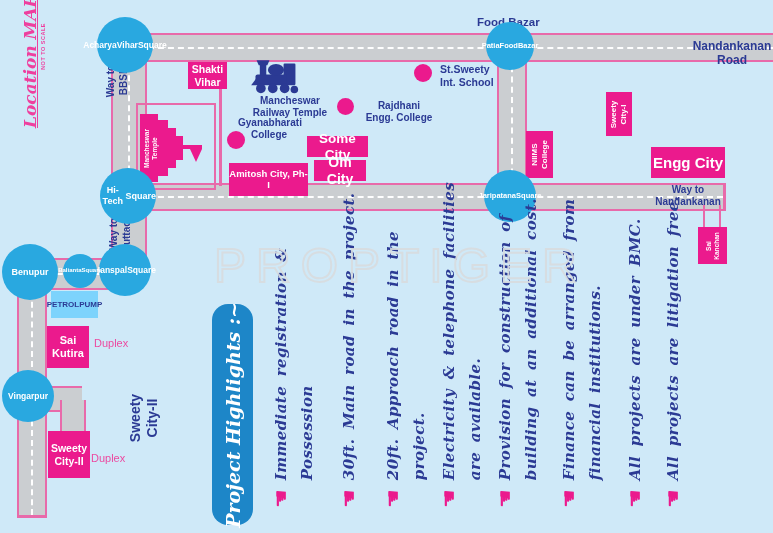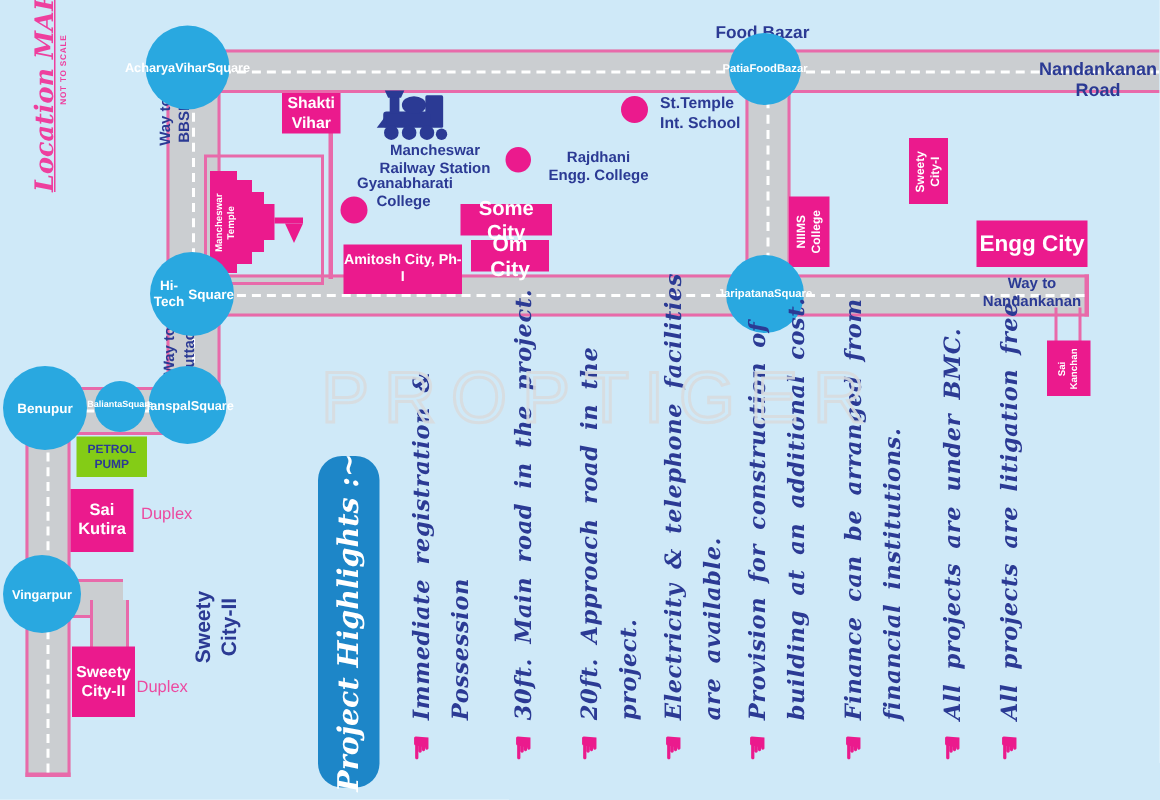--- a/index.html
+++ b/index.html
@@ -14,22 +14,22 @@
   .road-v::after{content:"";position:absolute;top:0;bottom:0;left:50%;margin-left:-1px;border-left:2px dashed #fff}
   .capr{border-right:3px solid var(--rb)} .capb{border-bottom:3px solid var(--rb)}
   .stub{position:absolute;background:var(--gray);z-index:1}
   .rect{position:absolute;z-index:2}
   
   .jct{position:absolute;z-index:4;border-radius:50%;background:var(--blue);color:#fff;font-weight:bold;
        display:flex;align-items:center;justify-content:center;text-align:center;line-height:1.18}
   
   .pbox{position:absolute;z-index:3;background:var(--pink);color:#fff;font-weight:bold;
         display:flex;flex-direction:column;align-items:center;justify-content:center;text-align:center;line-height:1.15}
-  .cyanbox{position:absolute;z-index:3;background:#84cc16;color:var(--navy);font-weight:bold;
-        display:flex;flex-direction:column;align-items:center;justify-content:center;text-align:center;line-height:1.2}
+  .cyanbox{position:absolute;z-index:3;background:#7dd3fc;color:var(--navy);font-weight:bold;
+        display:flex;flex-direction:row;align-items:center;justify-content:center;text-align:center;line-height:1.2}
   .nlab{position:absolute;z-index:3;color:var(--navy);font-weight:bold;text-align:center}
   .dot{position:absolute;z-index:3;background:var(--pink);border-radius:50%}
   .duplex{position:absolute;z-index:3;color:#ec4aa0;font-weight:normal;font-size:11px}
   
   .vblock{position:absolute;transform:rotate(-90deg);transform-origin:0 0;z-index:3}
   .cvert{position:absolute;inset:0;display:flex;align-items:center;justify-content:center}
   .cvert-in{transform:rotate(-90deg);white-space:nowrap;text-align:center}
   
   .hl-title{position:absolute;left:212px;top:304px;width:41px;height:221px;background:#1d86c8;border-radius:16px;z-index:5}
   .hl-title .cvert-in{color:#fff;font-family:"DejaVu Serif",serif;font-style:italic;font-weight:bold;font-size:19px}
@@ -127,21 +127,21 @@
       <ellipse cx="50" cy="26" rx="15" ry="11"></ellipse>
       <circle cx="22" cy="60" r="9"></circle>
         <circle cx="44" cy="60" r="9"></circle>
       <circle cx="66" cy="60" r="9"></circle>
         <circle cx="84" cy="62" r="7"></circle>
       <path d="M4 54 L16 38 v16 z"></path>
     </svg>
   </div>
   <div class="nlab" style="left:235px;top:95px;width:110px;font-size:10px;line-height:12px">
     <div>Mancheswar</div>
-    <div>Railway Station</div>
+    <div>Railway Temple</div>
   </div>
 
   <div style="position:absolute;left:140px;top:114px;z-index:3">
     <svg width="62" height="68" viewBox="0 0 62 68" fill="#eb1a8d">
       <rect x="0" y="0" width="18" height="68"></rect>
       <rect x="18" y="6" width="10" height="56"></rect>
       <rect x="28" y="14" width="8" height="40"></rect>
       <rect x="36" y="22" width="7" height="24"></rect>
       <rect x="43" y="31" width="19" height="4"></rect>
       <polygon points="50,35 62,35 56,48"></polygon>
@@ -151,21 +151,21 @@
     <div class="cvert">
         <div class="cvert-in" style="color:#fff;font-weight:bold;font-size:6.5px;line-height:7.5px">
       <div>Mancheswar</div>
       <div>Temple</div>
     </div>
       </div>
   </div>
 
   <div class="dot" style="left:414px;top:64px;width:18px;height:18px"></div>
   <div class="nlab" style="left:440px;top:63px;width:70px;font-size:10.5px;line-height:13px;text-align:left">
-    <div>St.Temple</div>
+    <div>St.Sweety</div>
     <div>Int. School</div>
   </div>
   <div class="dot" style="left:337px;top:98px;width:17px;height:17px"></div>
   <div class="nlab" style="left:356px;top:100px;width:86px;font-size:10px;line-height:12px">
     <div>Rajdhani</div>
     <div>Engg. College</div>
   </div>
   <div class="dot" style="left:227px;top:131px;width:18px;height:18px"></div>
   <div class="nlab" style="left:238px;top:117px;width:62px;font-size:10px;line-height:12px">
     <div>Gyanabharati</div>

